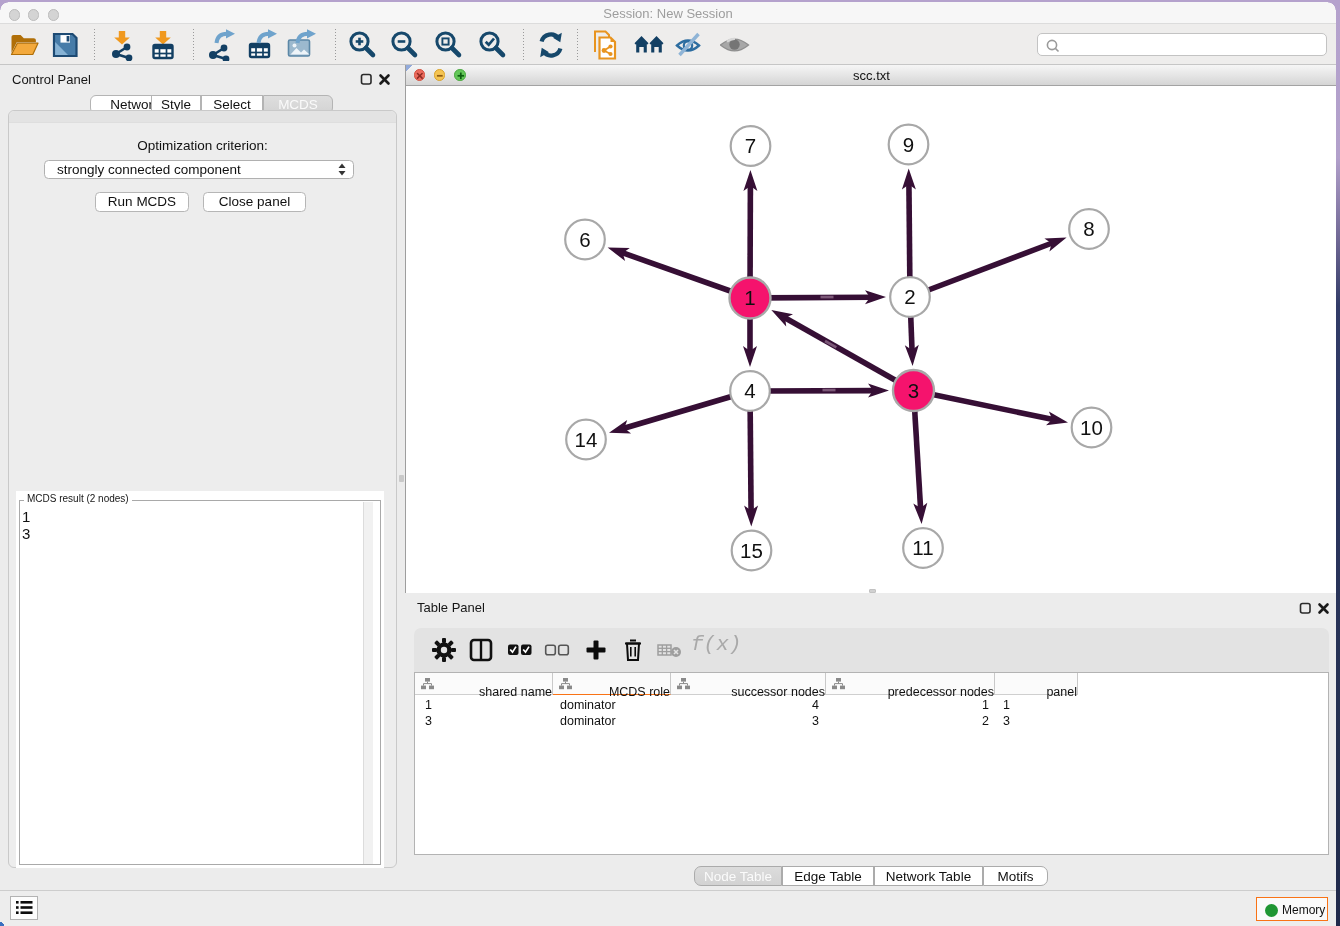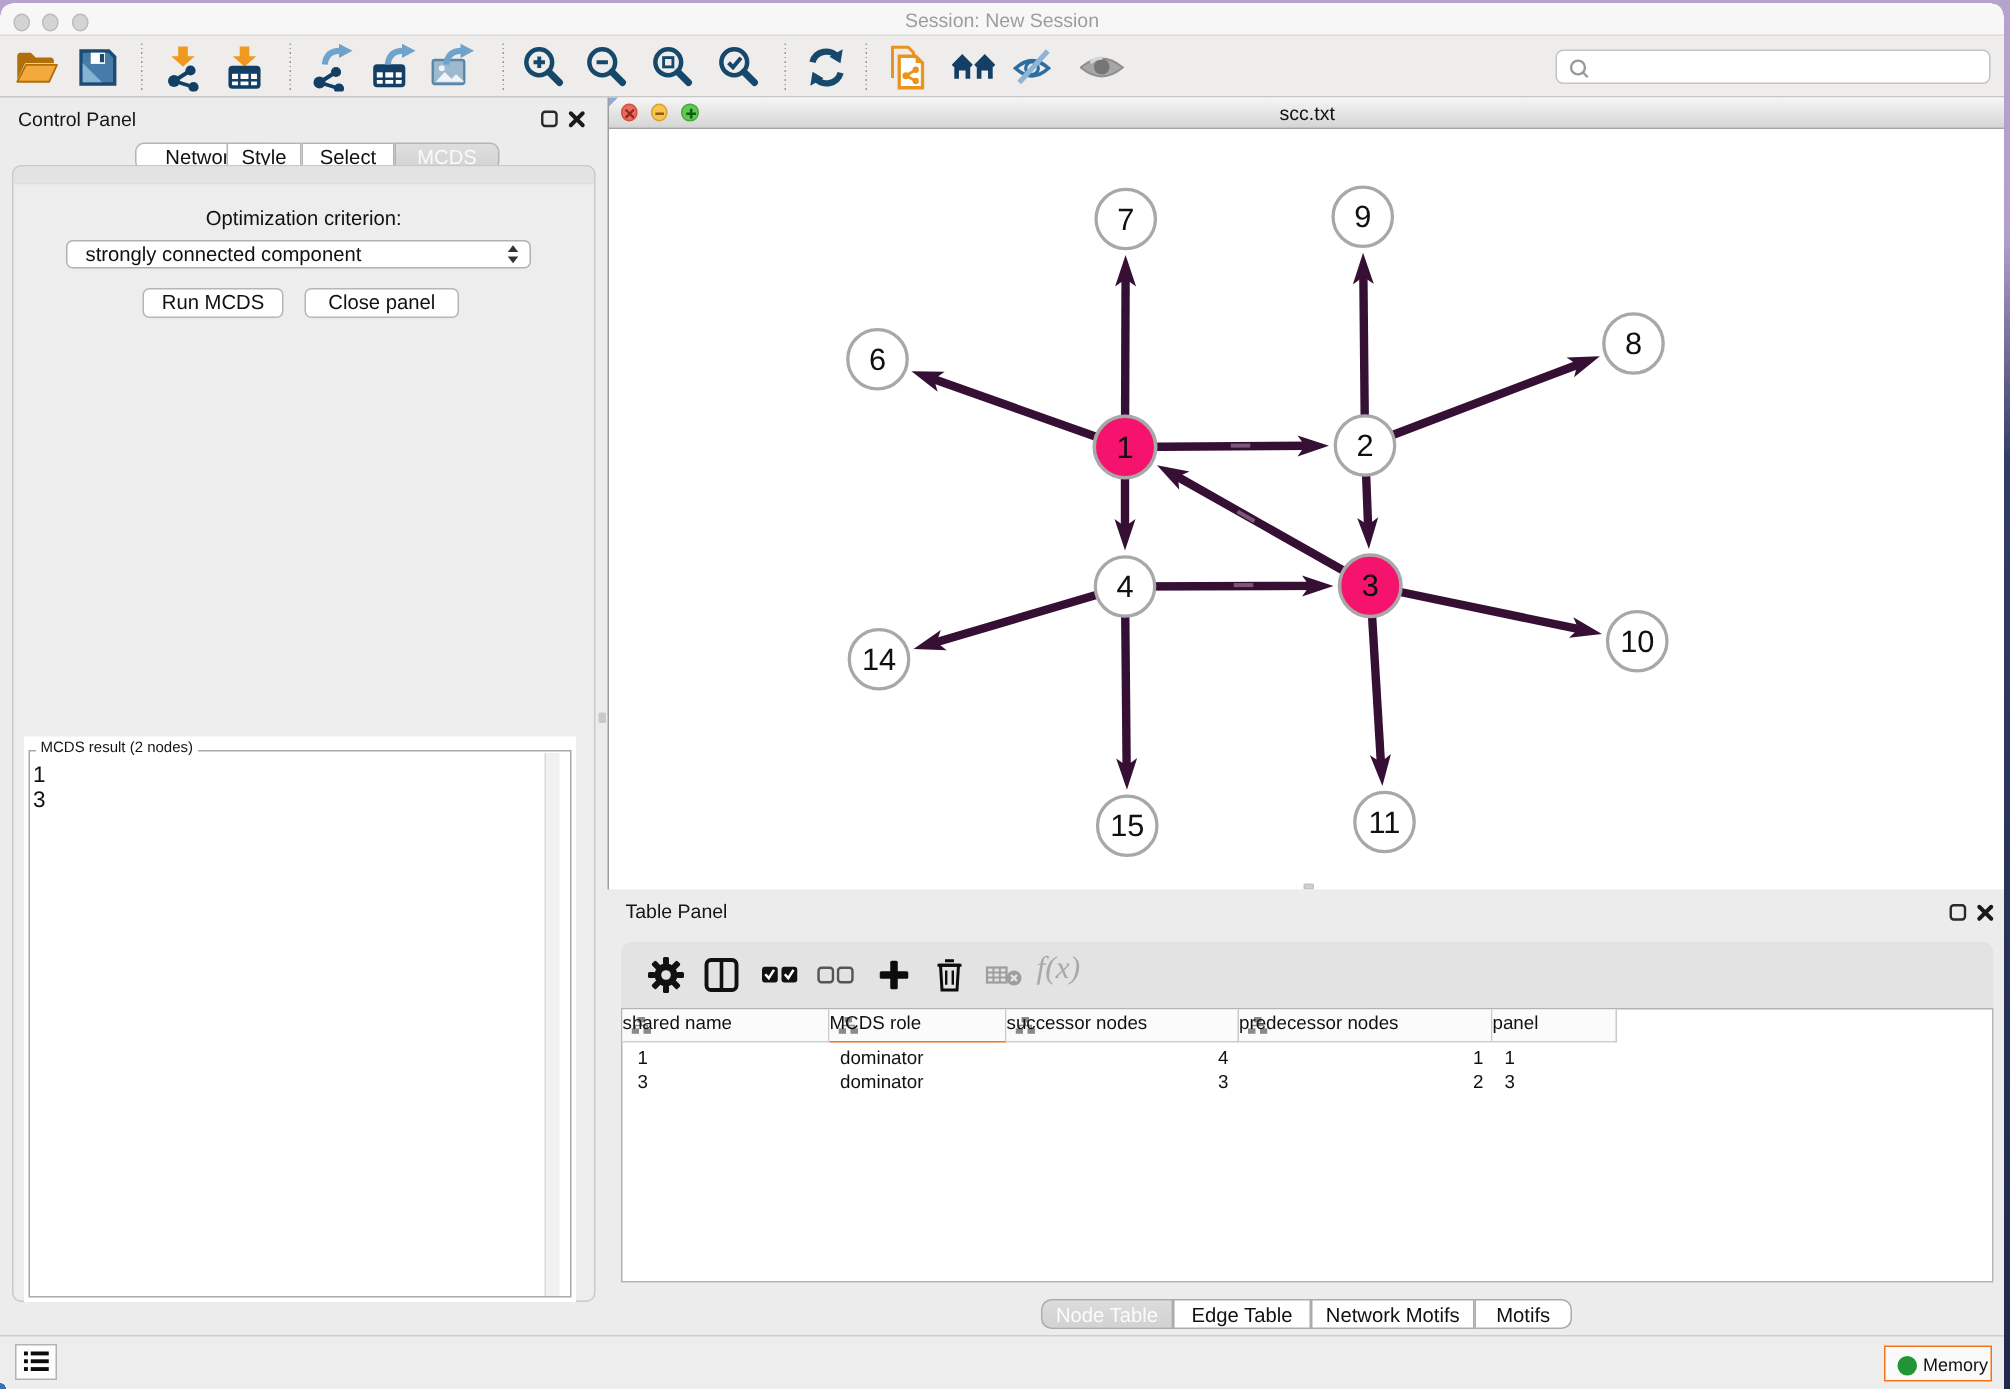--- a/index.html
+++ b/index.html
@@ -45,21 +45,21 @@
 #bluetri{left:0;top:0;width:6px;height:6px;background:linear-gradient(135deg,#93abdb 50%,transparent 50%)}
 #canvas{left:0;top:21px;width:931px;height:507px;background:#fff}
 #hDimple{left:463px;top:524px;width:7px;height:4px;background:#d0d0d0;border:1px solid #c2c2c2;border-radius:1px}
 
 #tpanel{left:406px;top:593px;width:930px;height:297px;background:#ececec}
 #tpTitle{left:11px;top:7px;font-size:13px;color:#161616}
 #tpToolbar{left:8px;top:35px;width:915px;height:44px;background:#e3e3e3;border-radius:7px 7px 0 0}
 .tpicon{position:absolute;top:9px;width:26px;height:26px}
 #ttable{left:8px;top:79px;width:915px;height:183px;background:#fff;border:1px solid #b3b3b3}
 .thcell{position:absolute;top:0;height:22px;border-right:1px solid #c9c9c9;font-size:12.5px;color:#111}
-.thlab{position:absolute;top:2px;width:100%;text-align:left}
+.thlab{position:absolute;top:12px;width:100%;text-align:right}
 .cell{position:absolute;font-size:12.5px;color:#111}
 .btab{position:absolute;top:273px;height:20px;border:1px solid #ababab;background:#fff;color:#111;font-size:13.5px;text-align:center;line-height:19px}
 
 #statusbar{left:0;top:890px;width:1340px;height:36px;background:#ededed;border-top:1px solid #cdcdcd}
 #listbtn{left:10px;top:896px;width:28px;height:24px;background:#fdfdfd;border:1px solid #b3b3b3}
 #membtn{left:1256px;top:897px;width:72px;height:24px;background:#fafafa;border:1px solid #f97316;font-size:13px;color:#111}
 </style></head><body>
 <div class="abs" id="titlebar">
     <div class="tl" style="left:8.7px"></div>
     <div class="tl" style="left:27.8px"></div>
@@ -362,21 +362,21 @@
         <line x1="1" y1="11.3" x2="14" y2="11.3" stroke="#9e9e9e" stroke-width="1.3"></line>
         <line x1="1" y1="14.6" x2="14" y2="14.6" stroke="#9e9e9e" stroke-width="1.3"></line>
         <line x1="5.3" y1="8" x2="5.3" y2="18" stroke="#9e9e9e" stroke-width="1.3"></line>
         <line x1="9.6" y1="8" x2="9.6" y2="18" stroke="#9e9e9e" stroke-width="1.3"></line>
         <circle cx="19" cy="15" r="5" fill="#9e9e9e"></circle>
         <g stroke="#e3e3e3" stroke-width="1.6">
           <line x1="17" y1="13" x2="21" y2="17"></line>
           <line x1="21" y1="13" x2="17" y2="17"></line>
         </g>
       </svg>
-      <div class="abs" style="left:277px;top:5px;font-family:Liberation Serif, serif;font-style:italic;font-size:21px;color:#a9a9a9">f(x)</div>
+      <div class="abs" style="left:277px;top:5px;font-family:Liberation Mono, monospace;font-style:italic;font-size:21px;color:#a9a9a9">f(x)</div>
     </div>
 <div class="abs" id="ttable">
       <div class="thcell" style="left:0px;width:138px;background:#fbfbfb;border-bottom:1px solid #cfcfcf">
         <span style="position:absolute;left:6px;top:5px;width:13px;height:12px">
           <svg width="13" height="12" viewBox="0 0 13 12" style="position:absolute;top:0">
             <g fill="#8a8a8a">
               <rect x="4" y="0" width="5" height="3.6"></rect>
               <rect x="0" y="7.6" width="5" height="3.6"></rect>
               <rect x="8" y="7.6" width="5" height="3.6"></rect>
             </g>
@@ -433,21 +433,21 @@
       <div class="cell" style="left:411px;top:25px;width:163px;text-align:right">1</div>
       <div class="cell" style="left:588px;top:25px">1</div>
       <div class="cell" style="left:10px;top:41px">3</div>
       <div class="cell" style="left:145px;top:41px">dominator</div>
       <div class="cell" style="left:256px;top:41px;width:148px;text-align:right">3</div>
       <div class="cell" style="left:411px;top:41px;width:163px;text-align:right">2</div>
       <div class="cell" style="left:588px;top:41px">3</div>
     </div>
 <div class="btab" style="left:288px;width:88px;background:linear-gradient(#dcdcdc,#d2d2d2);color:#fbfbfb;border-radius:7px 0 0 7px">Node Table</div>
 <div class="btab" style="left:376px;width:92px">Edge Table</div>
-<div class="btab" style="left:468px;width:109px">Network Motifs</div>
+<div class="btab" style="left:468px;width:109px">Network Table</div>
 <div class="btab" style="left:577px;width:65px;border-radius:0 7px 7px 0">Motifs</div>
 </div>
 <div class="abs" id="statusbar"></div>
 <div class="abs" id="listbtn"><svg width="26" height="22" viewBox="0 0 26 22">
       <g fill="#0c0c0c">
         <rect x="5" y="4" width="2.6" height="2.6"></rect>
         <rect x="5" y="9.2" width="2.6" height="2.6"></rect>
         <rect x="5" y="14.4" width="2.6" height="2.6"></rect>
         <rect x="9.5" y="4" width="12" height="2.6"></rect>
         <rect x="9.5" y="9.2" width="12" height="2.6"></rect>

